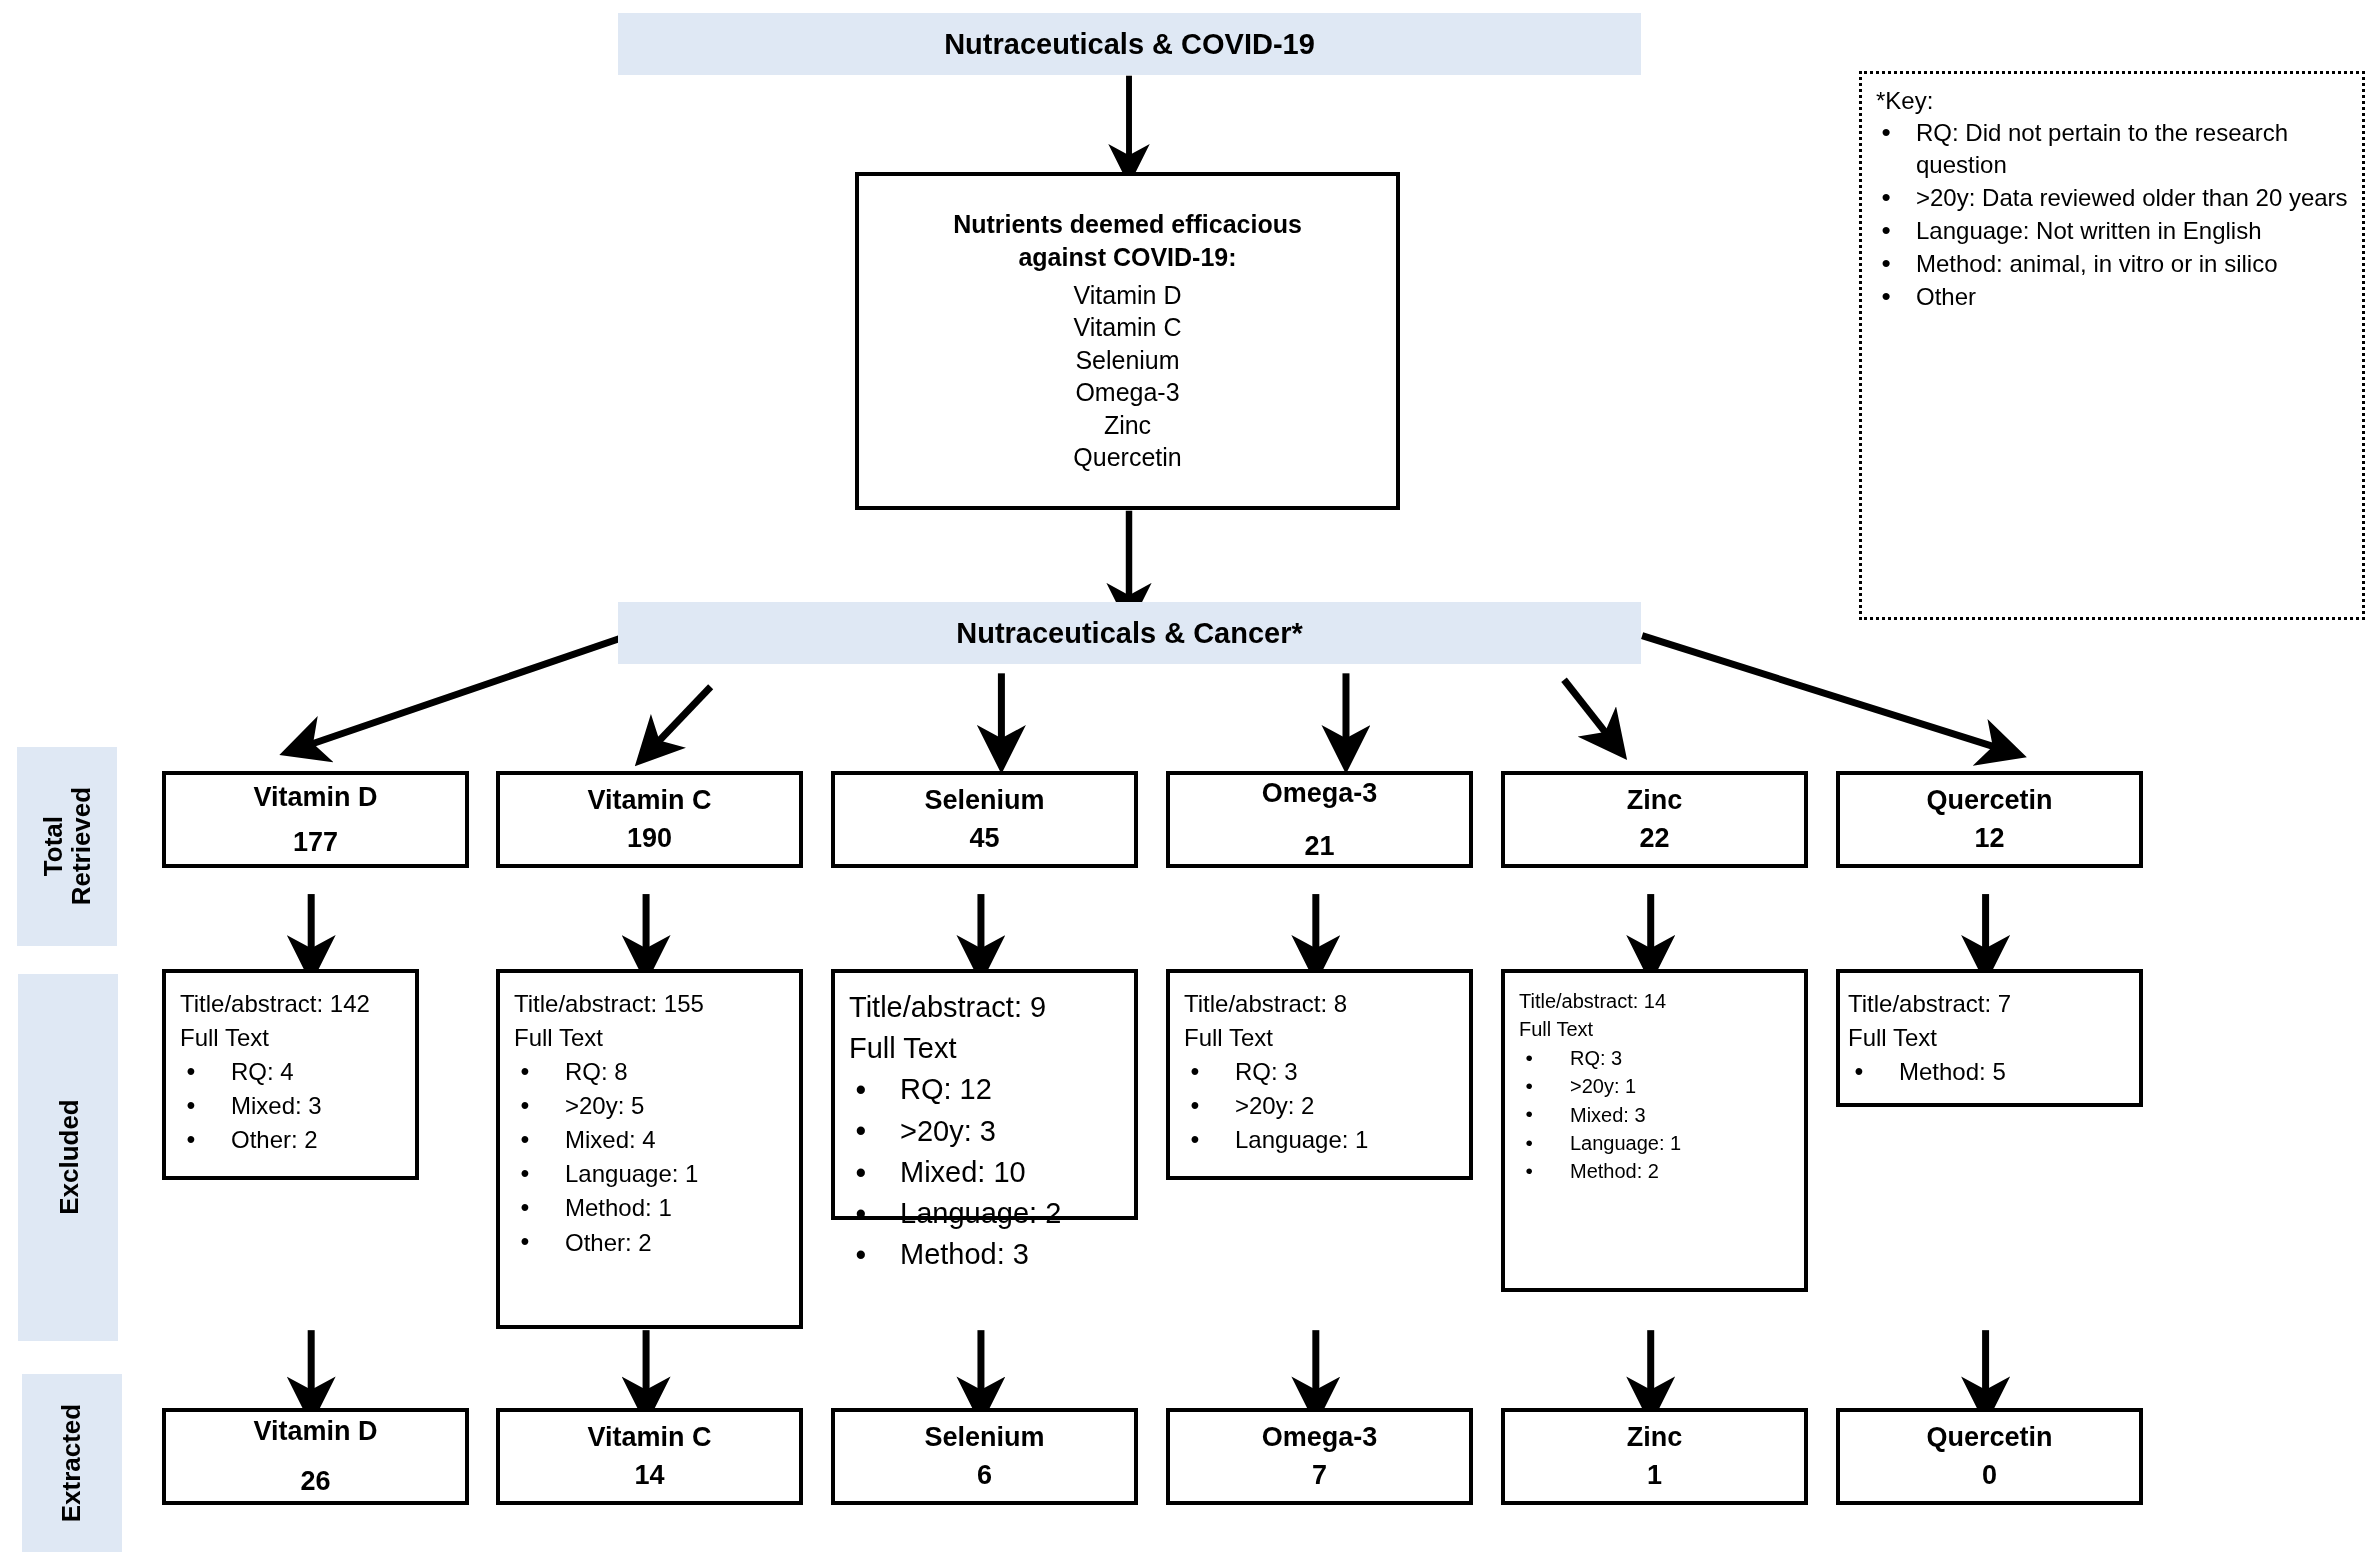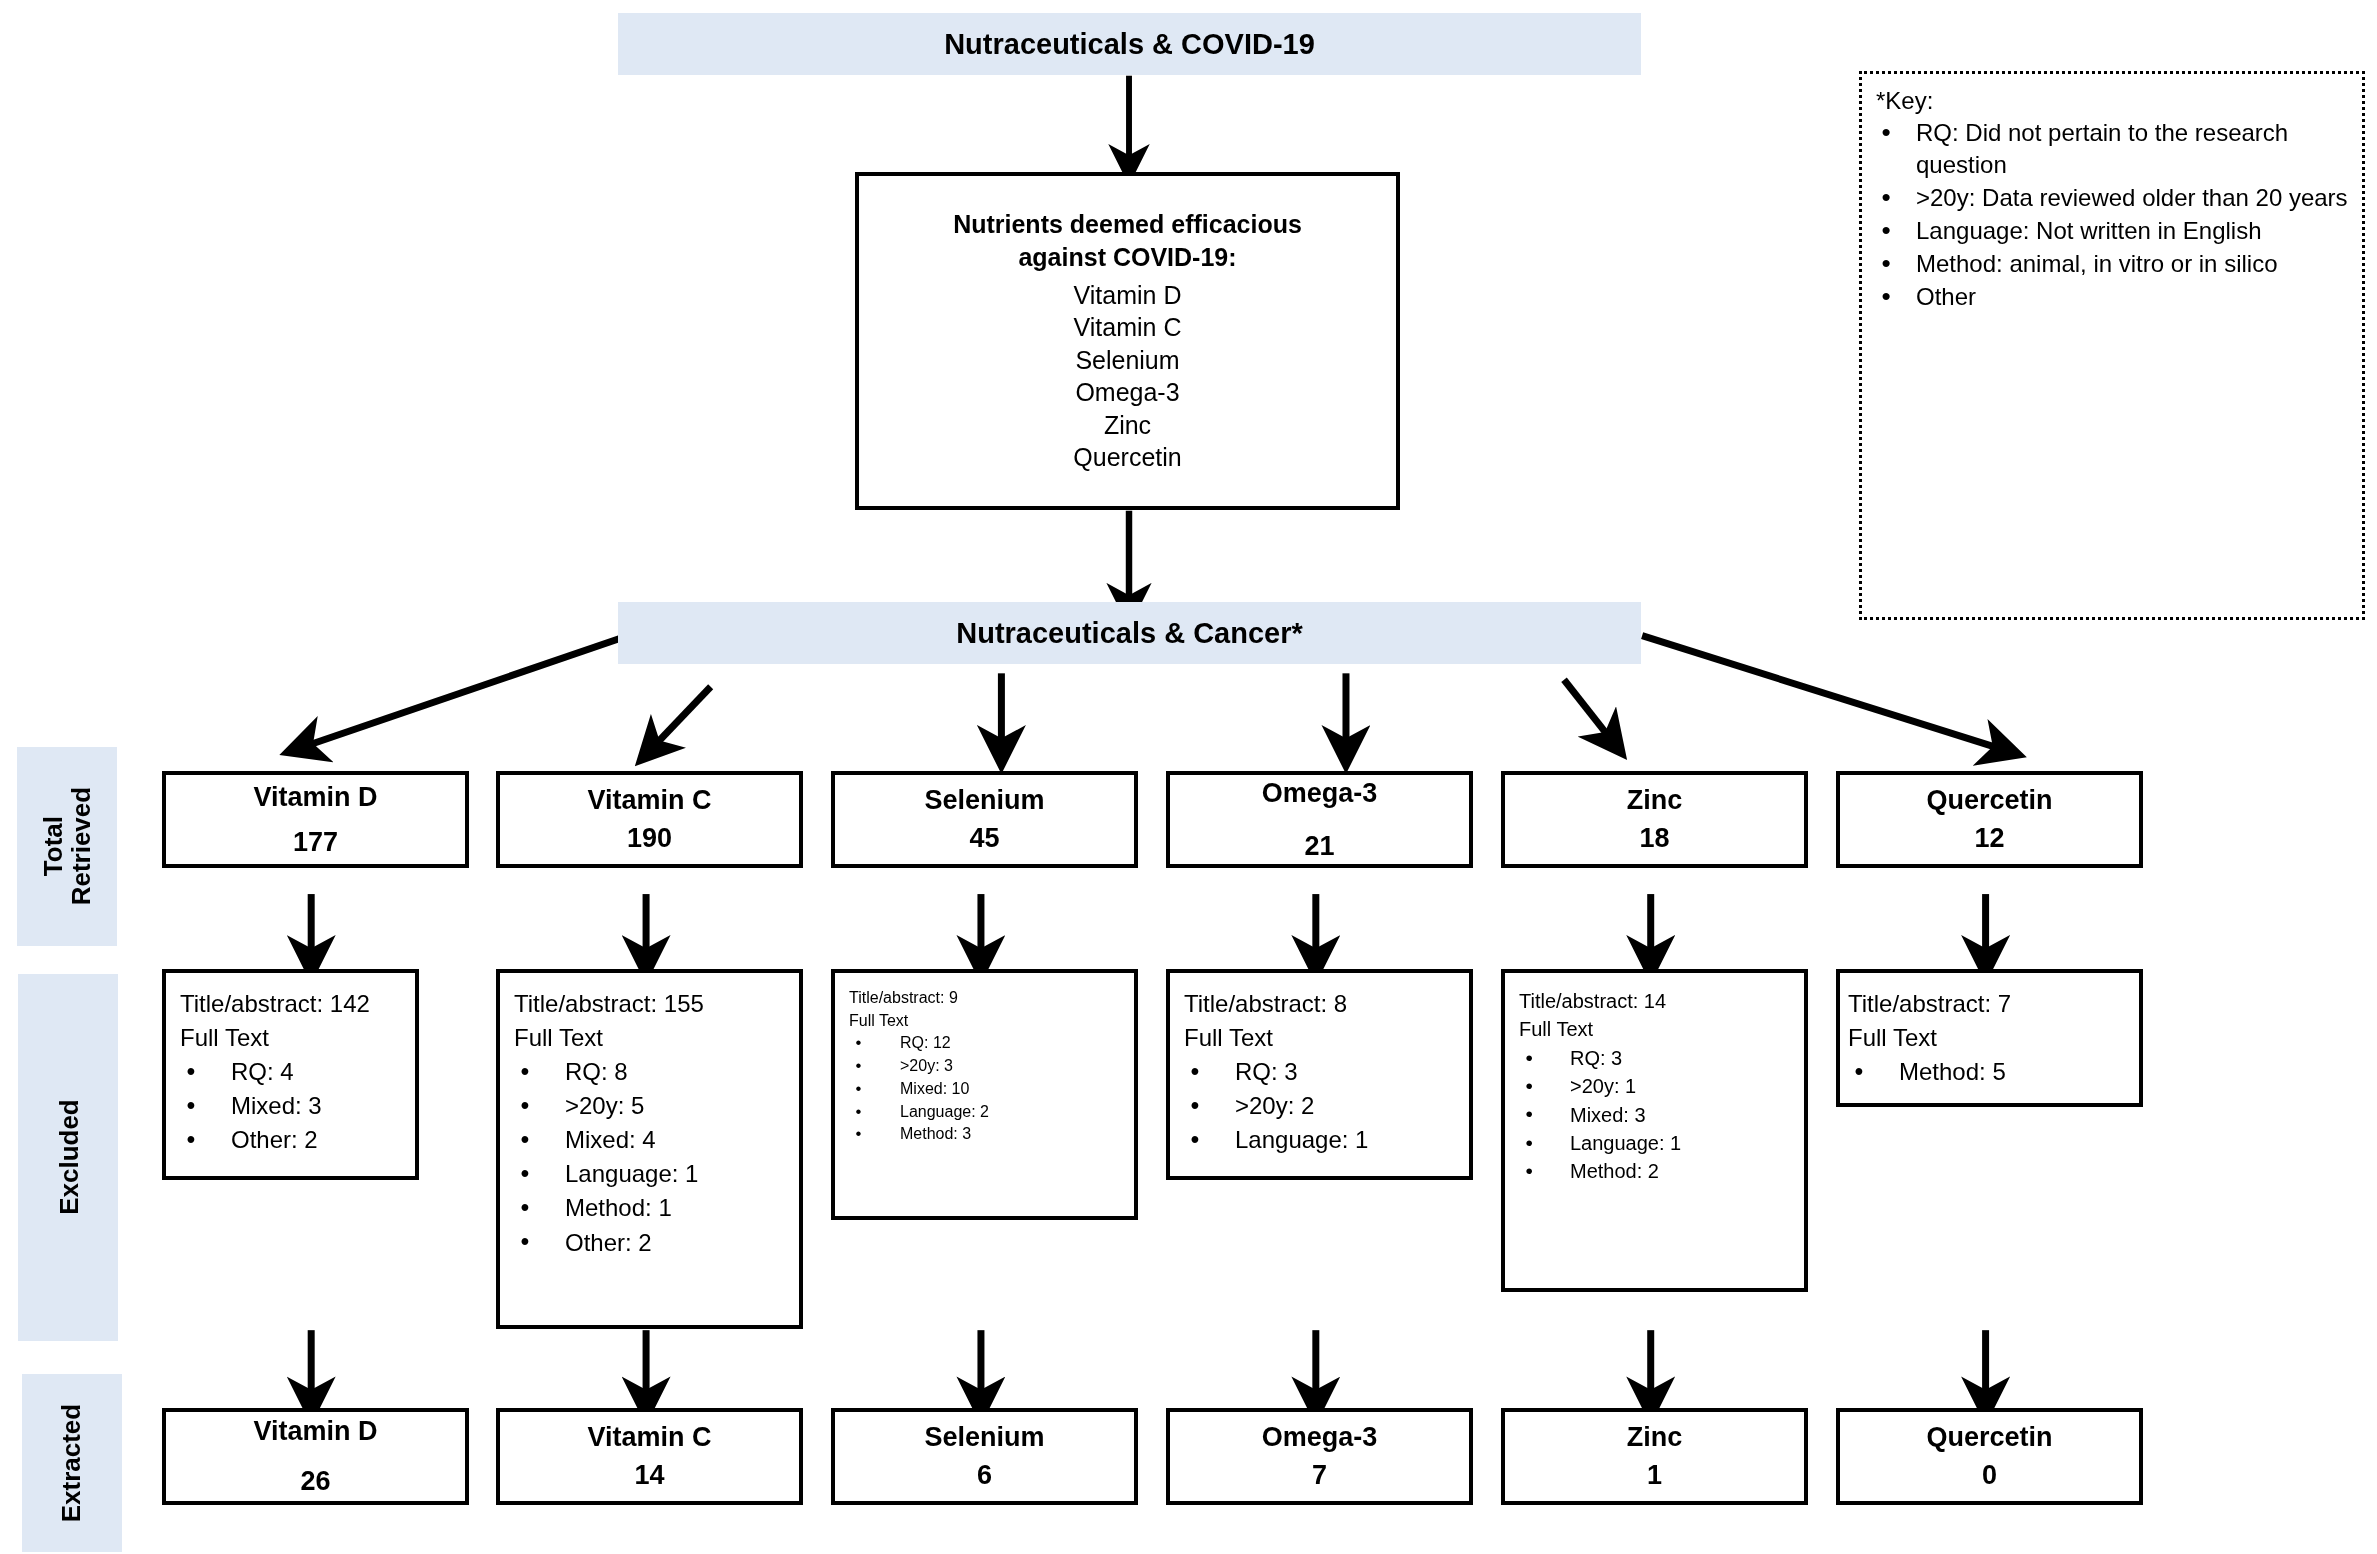--- a/index.html
+++ b/index.html
@@ -208,21 +208,21 @@
 <div class="abs hardbox" style="left:831px; top:771px; width:307px; height:97px; font-size:27px;">
   <div class="name">Selenium</div>
   <div class="count" style="margin-top:7.5px;">45</div>
 </div>
 <div class="abs hardbox" style="left:1166px; top:771px; width:307px; height:97px; font-size:27px;">
   <div class="name">Omega-3</div>
   <div class="count" style="margin-top:22px;">21</div>
 </div>
 <div class="abs hardbox" style="left:1501px; top:771px; width:307px; height:97px; font-size:27px;">
   <div class="name">Zinc</div>
-  <div class="count" style="margin-top:7.5px;">18</div>
+  <div class="count" style="margin-top:7.5px;">22</div>
 </div>
 <div class="abs hardbox" style="left:1836px; top:771px; width:307px; height:97px; font-size:27px;">
   <div class="name">Quercetin</div>
   <div class="count" style="margin-top:7.5px;">12</div>
 </div>
 
 <div class="abs excbox" style="left:162px; top:969px; width:257px; height:211px; font-size:24px;">
   <div class="line">Title/abstract: 142</div>
   <div class="line">Full Text</div>
   <ul>
@@ -238,21 +238,21 @@
   <ul>
     <li>RQ: 8</li>
     <li>&gt;20y: 5</li>
     <li>Mixed: 4</li>
     <li>Language: 1</li>
     <li>Method: 1</li>
     <li>Other: 2</li>
   </ul>
 </div>
 
-<div class="abs excbox" style="left:831px; top:969px; width:307px; height:251px; font-size:16px;">
+<div class="abs excbox" style="left:831px; top:969px; width:307px; height:251px; font-size:29px;">
   <div class="line">Title/abstract: 9</div>
   <div class="line">Full Text</div>
   <ul>
     <li>RQ: 12</li>
     <li>&gt;20y: 3</li>
     <li>Mixed: 10</li>
     <li>Language: 2</li>
     <li>Method: 3</li>
   </ul>
 </div>

